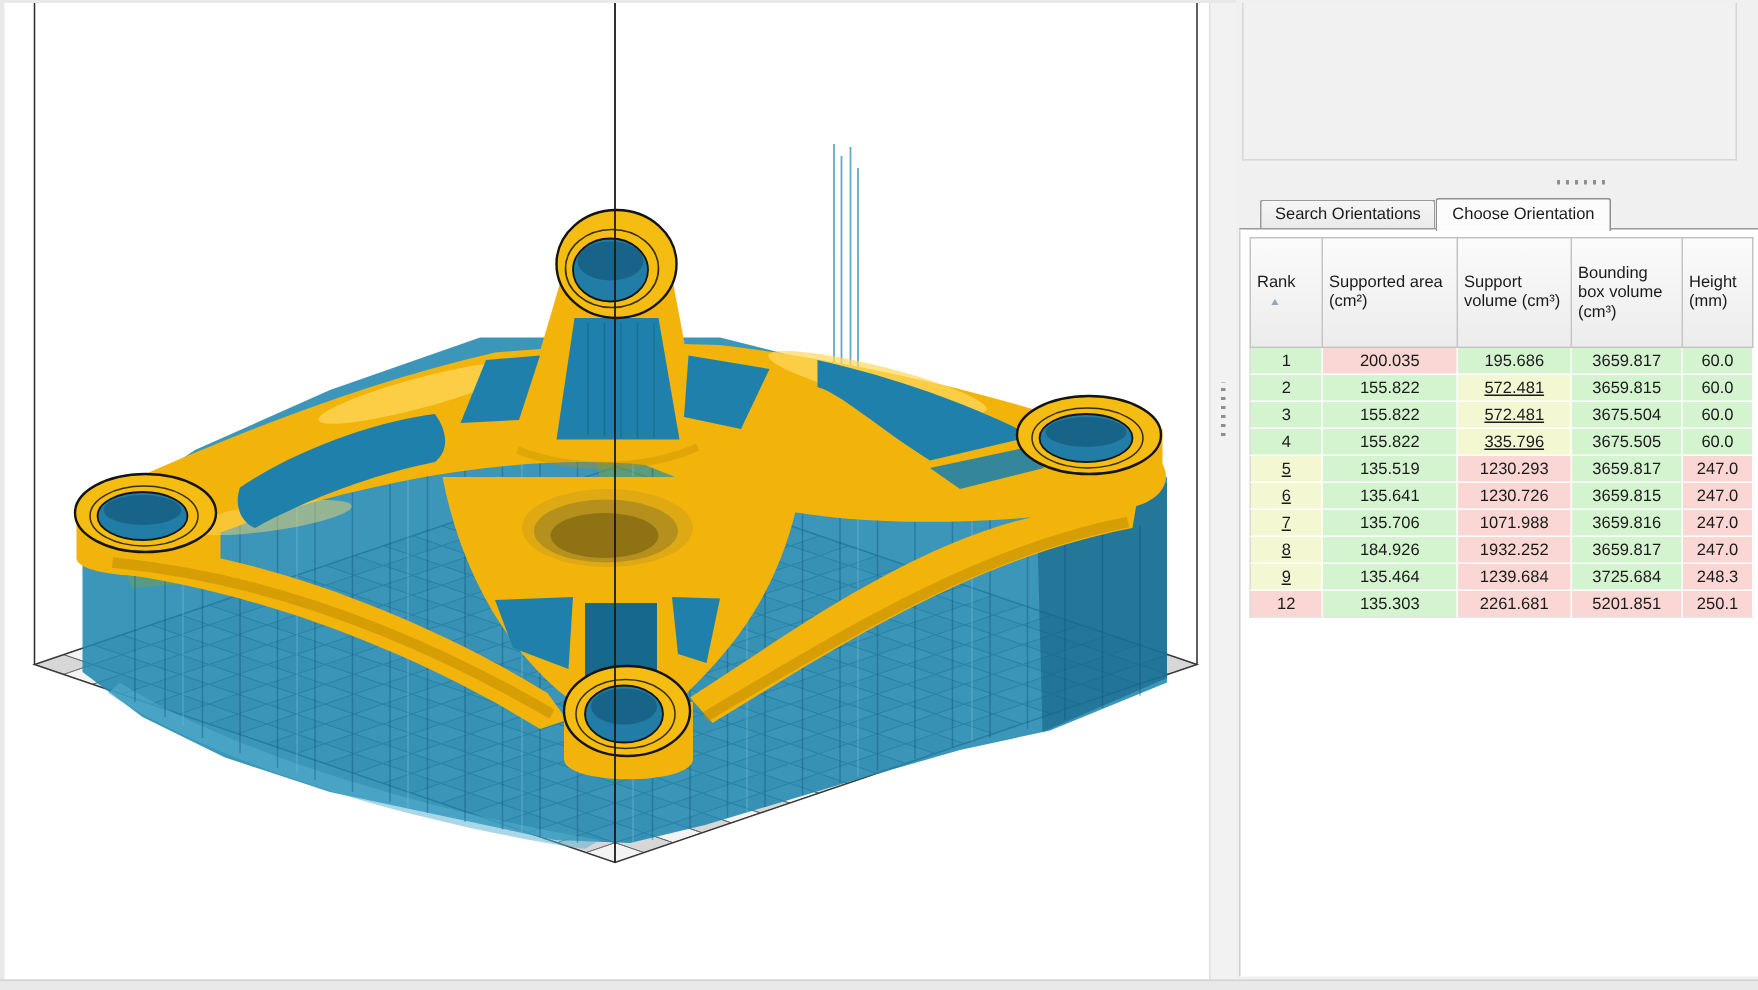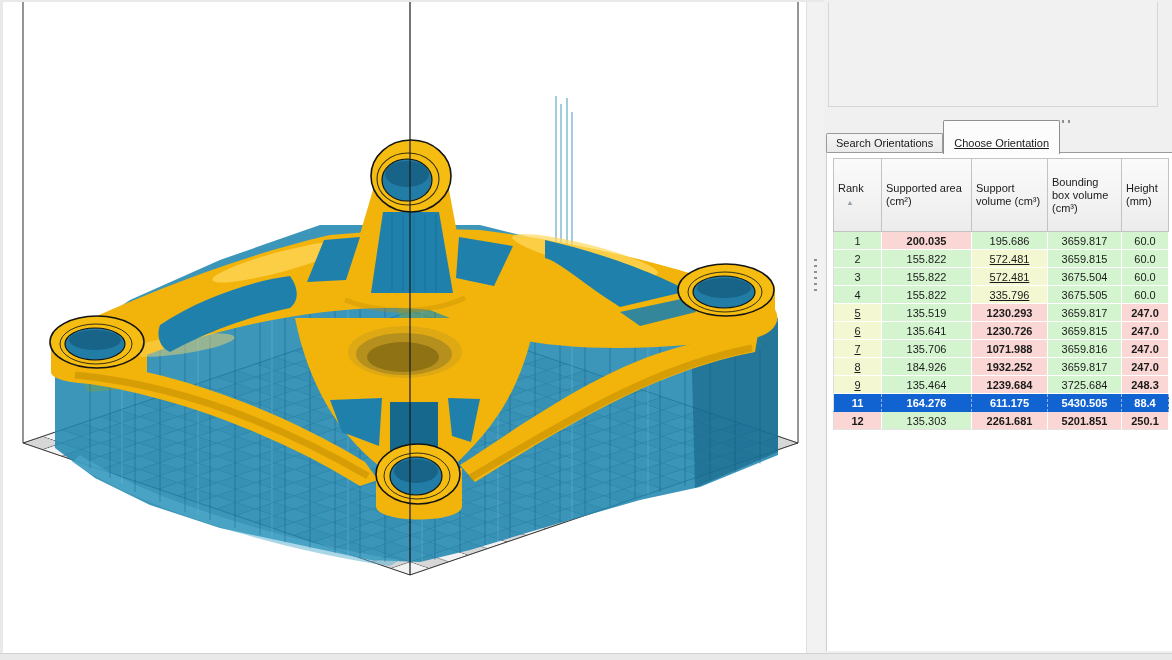--- a/index.html
+++ b/index.html
@@ -31,34 +31,33 @@
   }
   .top-box{
     position:absolute;left:4px;top:2px;width:328px;height:104px;
     background:#f1f1f1;border:1px solid #d6d6d6;border-top:none;
   }
   .h-splitter{
     position:absolute;left:214px;top:120px;width:36px;height:3px;
     background:repeating-linear-gradient(90deg,#8f8f8f 0 2px,transparent 2px 6px);
   }
   .tabbar{
-    position:absolute;left:2px;top:130px;height:23px;width:280px;
+    position:absolute;left:16px;top:130px;height:23px;width:280px;
     display:flex;align-items:flex-end;
   }
   .tab{
     font-size:11px;color:#1a1a1a;padding:3px 9px 4px 9px;
     border:1px solid #9a9a9a;border-bottom:none;
     background:linear-gradient(#f6f6f6,#e9e9e9);
     border-radius:2px 2px 0 0;position:relative;cursor:default;
     white-space:nowrap;
   }
   .tab.active{
-    background:#fcfcfc;padding:16px 10px 5px 10px;z-index:3;margin-bottom:-1px;
+    background:#fcfcfc;padding:4px 10px 5px 10px;z-index:3;margin-bottom:-1px;
     border-color:#8f8f8f;
-    text-decoration:underline;
   }
   .pane{
     position:absolute;left:2px;top:152px;width:346px;height:498px;
     background:#ffffff;border-top:1px solid #9a9a9a;border-left:1px solid #cfcfcf;
     z-index:1;
   }
   
   table.orient{
     border-collapse:separate;border-spacing:0;table-layout:fixed;
     position:absolute;left:6px;top:5px;width:336px;
@@ -73,21 +72,21 @@
   table.orient th:first-child{border-left:1px solid #c3c3c3;}
   table.orient td{
     height:17px;text-align:center;padding:0 2px;
     border-right:1px solid #ffffff;border-bottom:1px solid #ffffff;
     overflow:hidden;white-space:nowrap;
   }
   table.orient td:first-child{border-left:1px solid #dcdcdc;}
   table.orient tr:last-child td{border-bottom:1px solid #e4e4e4;}
   .tone-good{background:var(--cell-good);}
   .tone-medium{background:var(--cell-medium);text-decoration:underline;}
-  .tone-bad{background:var(--cell-bad);font-weight:bold;}
+  .tone-bad{background:var(--cell-bad);}
   tr.selected td{
     background:var(--selection);color:#ffffff;font-weight:bold;
     border-right:1px dashed rgba(255,255,255,.55);border-bottom:1px solid var(--selection);
   }
   .sort-arrow{
     display:inline-block;margin-left:8px;font-size:8px;color:#9aa4ad;
     transform:scaleY(.85);
   }
   
   #bottombar{
@@ -343,27 +342,20 @@
             <td class="tone-good">3659.817</td>
             <td class="tone-bad">247.0</td>
           </tr>
           <tr>
             <td class="tone-medium">9</td>
             <td class="tone-good">135.464</td>
             <td class="tone-bad">1239.684</td>
             <td class="tone-good">3725.684</td>
             <td class="tone-bad">248.3</td>
           </tr>
-          <tr class="selected">
-            <td>11</td>
-            <td>164.276</td>
-            <td>611.175</td>
-            <td>5430.505</td>
-            <td>88.4</td>
-          </tr>
           <tr>
             <td class="tone-bad">12</td>
             <td class="tone-good">135.303</td>
             <td class="tone-bad">2261.681</td>
             <td class="tone-bad">5201.851</td>
             <td class="tone-bad">250.1</td>
           </tr>
         </tbody>
     </table>
   </div>

